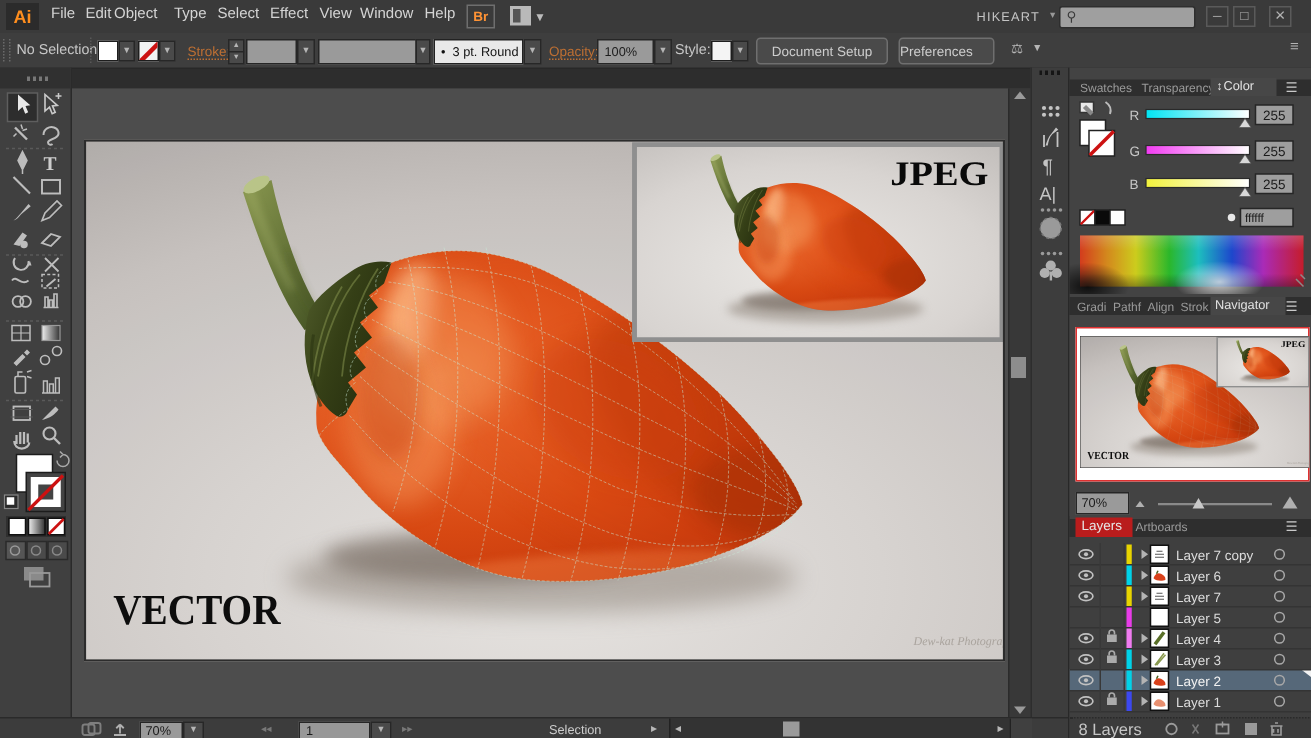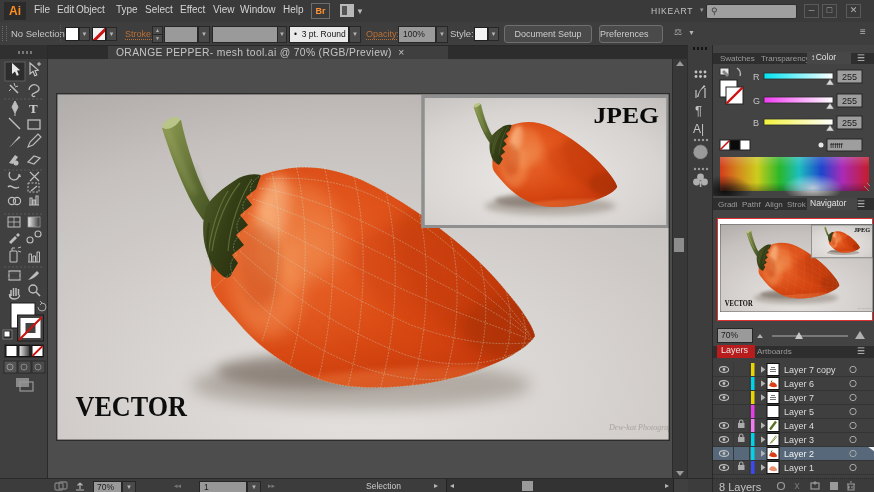--- a/index.html
+++ b/index.html
@@ -77,21 +77,20 @@
     <span class="abs" style="left:450px;top:6px;color:#c6c6c6;font-size:9.5px;">Style:</span>
     <div class="abs" style="left:474px;top:5px;width:12px;height:12px;background:#f4f4f4;border:1px solid #1e1e1e;"></div>
     <div class="abs dbtn" style="left:488px;top:5px;width:9px;height:12px;font-size:6px;text-align:center;line-height:12px;">▼</div>
     <div class="abs dbtn" style="left:504px;top:3px;width:86px;height:16px;border-radius:3px;border-color:#6f6f6f;font-size:9px;text-align:center;line-height:16px;color:#cdcdcd;">Document Setup</div>
     <div class="abs dbtn" style="left:599px;top:3px;width:62px;height:16px;border-radius:3px;border-color:#6f6f6f;font-size:9px;line-height:16px;color:#cdcdcd;">Preferences</div>
     <span class="abs" style="left:674px;top:5px;color:#b5b5b5;font-size:9px;">⚖</span>
     <span class="abs" style="left:688px;top:7px;color:#b5b5b5;font-size:7px;">▼</span>
     <span class="abs" style="left:860px;top:4px;color:#b5b5b5;font-size:10px;">≡</span>
   </div>
   <div class="abs" id="tabbar"></div>
-  <div class="abs" id="doctab">ORANGE PEPPER- mesh tool.ai @ 70% (RGB/Preview)&nbsp;&nbsp;×</div>
   <div class="abs" id="toolbar">
   <svg width="47" height="433" viewBox="0 0 47 433">
     <g fill="#bdbdbd" stroke="none">
 
       <rect x="5" y="17" width="20" height="19" fill="#2d2d2d" stroke="#5e5e5e" stroke-width="1"></rect>
 
       <path d="M12,18 l0,11 3,-2.6 1.8,4.4 2,-0.9 -1.8,-4.3 3.2,-0.4 z" fill="#e8e8e8"></path>
       <path d="M30,18 l0,11 3,-2.6 1.8,4.4 2,-0.9 -1.8,-4.3 3.2,-0.4 z" fill="none" stroke="#c9c9c9" stroke-width="1.1"></path>
       <path d="M37,19 h4 M39,17 v4" stroke="#c9c9c9" stroke-width="1"></path>
 

